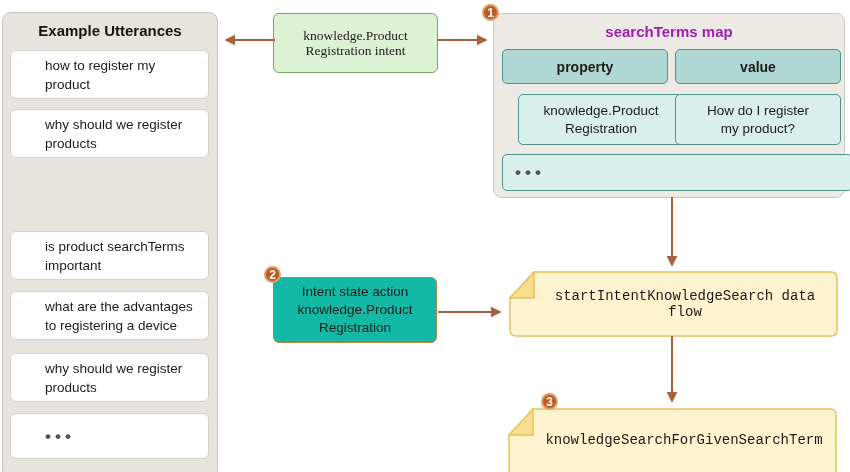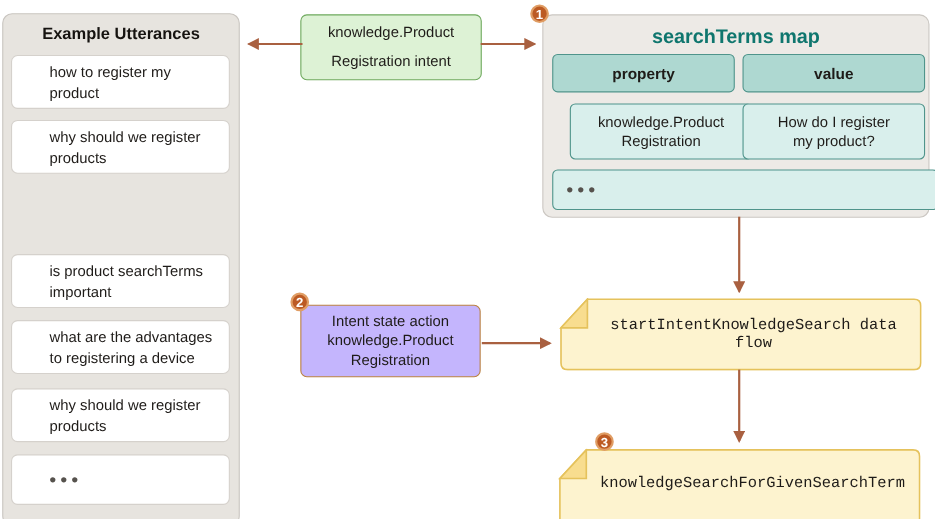--- a/index.html
+++ b/index.html
@@ -14,36 +14,36 @@
                font-size:15px;font-weight:bold;color:#161310;}
   .card{position:absolute;left:7px;width:199px;height:49px;background:#ffffff;
         border:1px solid #d5d1cc;border-radius:6px;display:flex;align-items:center;
         padding:4px 10px;box-sizing:border-box;}
   .card-text{font-size:13.5px;line-height:19px;display:inline-block;width:152px;margin-left:24px;}
 
   
   .intent-box{left:273px;top:13px;width:165px;height:60px;background:#ddf2d5;
               border:1.5px solid #6fa95e;border-radius:6px;display:flex;align-items:center;
               justify-content:center;text-align:center;}
-  .intent-box span{font-size:13.5px;line-height:26px;display:inline-block;max-width:150px;}
+  .intent-box span{font-size:13.5px;line-height:15px;display:inline-block;max-width:150px;font-family:Liberation Serif, serif;}
 
   
   .map-panel{left:493px;top:13px;width:352px;height:185px;background:#edeae6;
              border:1px solid #cbc7c2;border-radius:9px;}
   .map-title{position:absolute;left:0;right:0;top:9px;text-align:center;
-             font-size:18px;font-weight:bold;color:#0f766e;}
+             font-size:15px;font-weight:bold;color:#a21caf;}
   .map-cell{position:absolute;border:1.5px solid #4f948b;border-radius:5px;
             display:flex;align-items:center;justify-content:center;text-align:center;}
   .map-head{background:#aed8d1;font-weight:bold;font-size:14px;}
   .map-val{background:#d9efec;font-size:13.5px;line-height:18px;}
   .map-val span{display:inline-block;max-width:122px;}
   .map-dots{background:#d9efec;justify-content:flex-start;padding-left:12px;}
 
   
-  .action-box{left:273px;top:277px;width:164px;height:66px;background:#c4b5fd;
+  .action-box{left:273px;top:277px;width:164px;height:66px;background:#14b8a6;
               border:1.5px solid #bb8142;border-radius:6px;display:flex;align-items:center;
               justify-content:center;text-align:center;}
   .action-box span{font-size:13.5px;line-height:18px;display:inline-block;max-width:150px;}
 
   
   .badge{width:17px;height:17px;border-radius:50%;background:#bc5a23;border:2px solid #e09d64;
          color:#ffffff;font-size:12px;font-weight:bold;display:flex;align-items:center;
          justify-content:center;z-index:10;line-height:1;}
 
   

